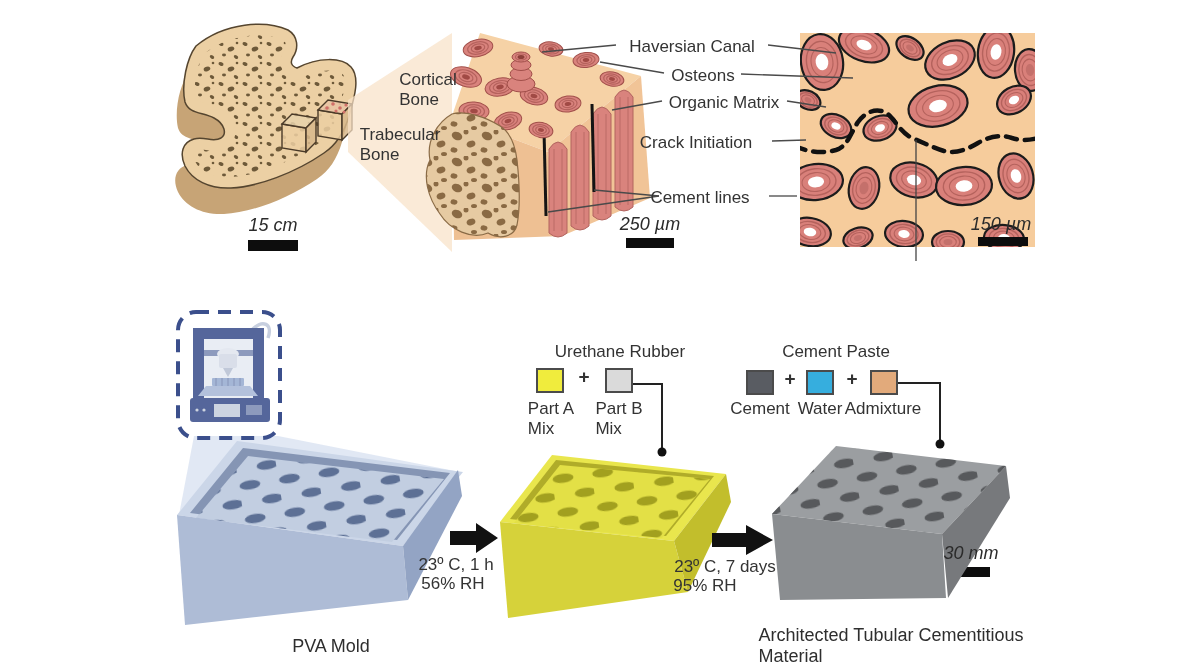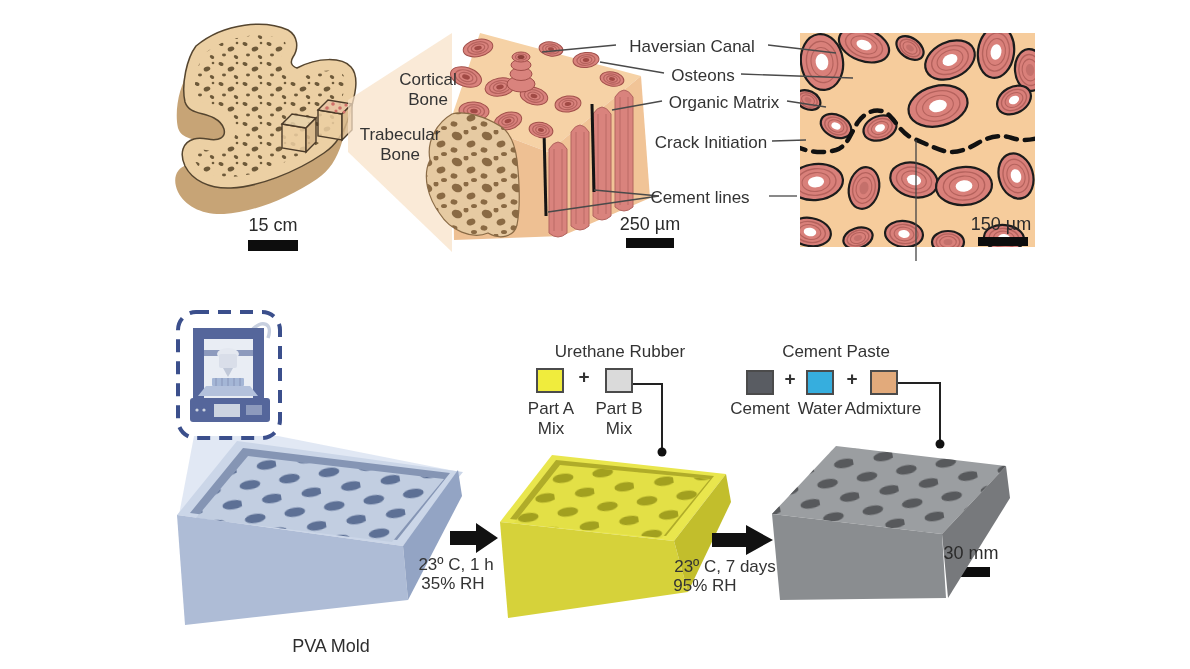--- a/index.html
+++ b/index.html
@@ -1,22 +1,22 @@
 <!DOCTYPE html>
 <html><head>
 <meta charset="utf-8">
 <style>
   html,body{margin:0;padding:0;background:#fff}
   .canvas{position:relative;width:1190px;height:669px;background:#fff;overflow:hidden;
           font-family:"Liberation Sans",sans-serif}
   .canvas svg{position:absolute;left:0;top:0}
-  .label{position:absolute;transform:translateX(-50%);text-align:center;color:#333;
+  .label{position:absolute;transform:translateX(-50%);color:#333;
          font-size:17px;line-height:1.18;white-space:pre-line}
   .cap{font-size:18px;color:#2e2e2e}
-  .it{font-size:18px;color:#2b2b2b}
+  .it{font-style:italic;font-size:18px;color:#2b2b2b}
   .plus{position:absolute;transform:translateX(-50%);color:#333;font-size:19px;font-weight:700}
   .swatch{position:absolute;width:28px;height:25px;border:2.5px solid #4b4b4b;box-sizing:border-box}
   
   .ob{fill:#d9807a;stroke:#1c1c1c;stroke-width:2.2}
   .or{fill:none;stroke:#b5625d;stroke-width:1.4}
   .or2{fill:none;stroke:#b5625d;stroke-width:1.1}
   .ow{fill:#fff}.oc{fill:#c4706b}
   
   .db{fill:#d9837d;stroke:#a14f4a;stroke-width:1}
   .dr{fill:none;stroke:#b5625d;stroke-width:1.2}
@@ -415,21 +415,21 @@
   </g>
 </svg>
 
 <div class="label" style="left:428px;top:70px">Cortical
 Bone</div>
 <div class="label" style="left:400px;top:125px">Trabecular
 Bone</div>
 <div class="label" style="left:692px;top:37px">Haversian Canal</div>
 <div class="label" style="left:703px;top:66px">Osteons</div>
 <div class="label" style="left:724px;top:93px">Organic Matrix</div>
-<div class="label" style="left:711px;top:133px">Crack Initiation</div>
+<div class="label" style="left:696px;top:133px">Crack Initiation</div>
 <div class="label" style="left:700px;top:188px">Cement lines</div>
 
 <div class="label it" style="left:273px;top:215px">15 cm</div>
 <div class="label it" style="left:650px;top:214px">250 µm</div>
 <div class="label it" style="left:1001px;top:214px">150 µm</div>
 <div class="label it" style="left:971px;top:543px">30 mm</div>
 
 <div class="label" style="left:620px;top:342px">Urethane Rubber</div>
 <div class="swatch" style="left: 536px; top: 368px; background-color: rgb(240, 236, 61);"></div>
 <div class="plus" style="left:584px;top:366px">+</div>
@@ -443,19 +443,21 @@
 <div class="swatch" style="left: 746px; top: 370px; background-color: rgb(89, 92, 98);"></div>
 <div class="plus" style="left:790px;top:368px">+</div>
 <div class="swatch" style="left: 806px; top: 370px; background-color: rgb(54, 174, 222);"></div>
 <div class="plus" style="left:852px;top:368px">+</div>
 <div class="swatch" style="left: 870px; top: 370px; background-color: rgb(226, 170, 123);"></div>
 <div class="label" style="left:760px;top:399px">Cement</div>
 <div class="label" style="left:820px;top:399px">Water</div>
 <div class="label" style="left:883px;top:399px">Admixture</div>
 
 <div class="label" style="left:456px;top:555px">23º C, 1 h</div>
-<div class="label" style="left:453px;top:574px">35% RH</div>
+<div class="label" style="left:453px;top:574px">56% RH</div>
 <div class="label" style="left:725px;top:557px">23º C, 7 days</div>
 <div class="label" style="left:705px;top:576px">95% RH</div>
 
 <div class="label cap" style="left:331px;top:636px">PVA Mold</div>
+<div class="label cap" style="left:891px;top:625px">Architected Tubular Cementitious
+Material</div>
 
 </div>
 
 </body></html>

